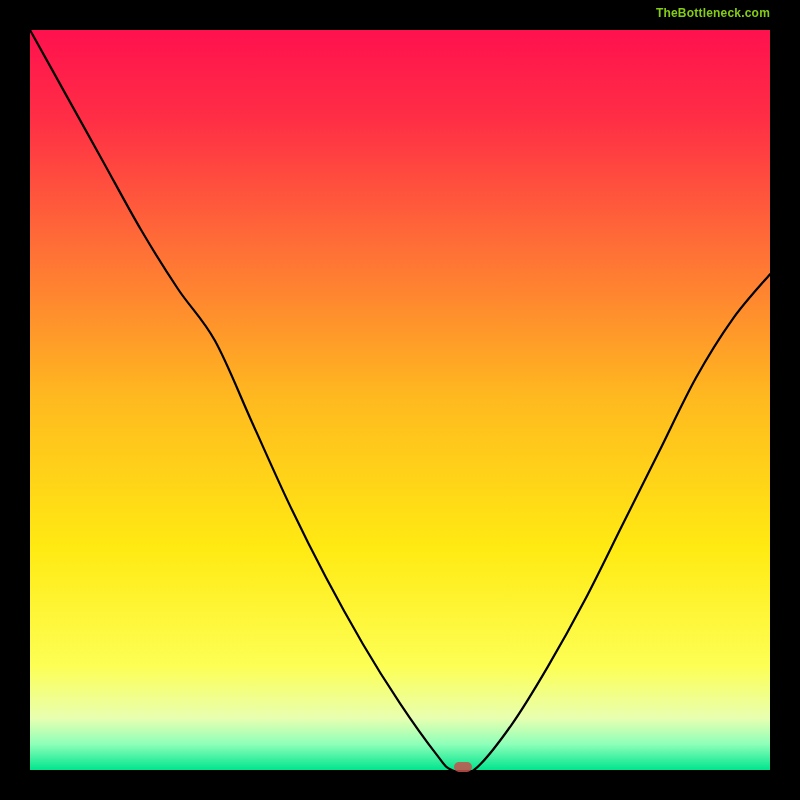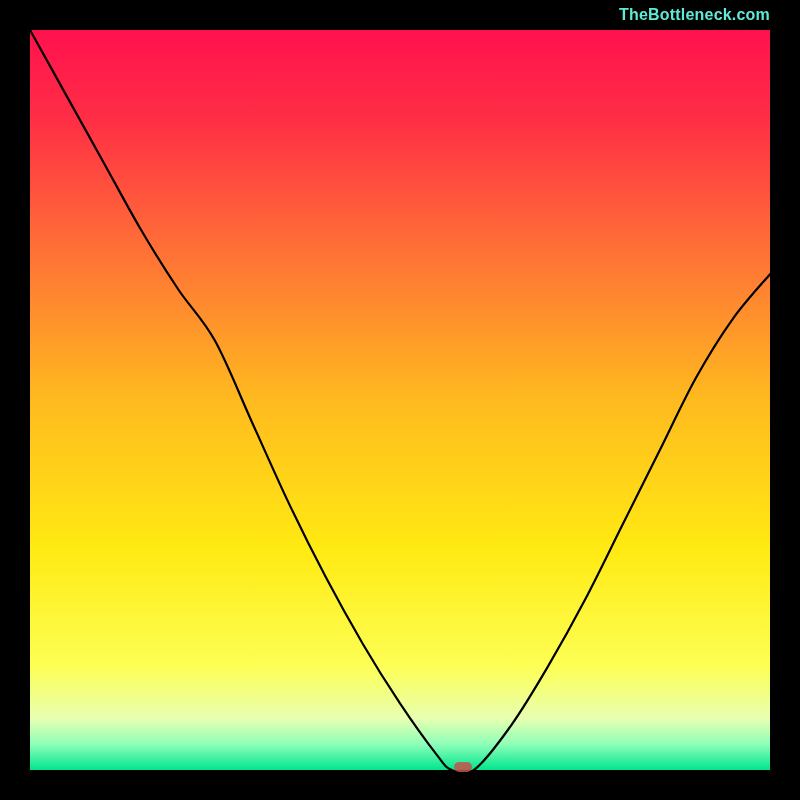--- a/index.html
+++ b/index.html
@@ -24,23 +24,23 @@
     top: 30px;
     width: 740px;
     height: 740px;
     display: block;
   }
   .watermark {
     position: absolute;
     right: 30px;
     top: 6px;
     font-family: Arial, Helvetica, sans-serif;
-    font-size: 16px;
+    font-size: 12px;
     font-weight: 700;
-    color: #5eead4;
+    color: #84cc16;
     letter-spacing: 0.2px;
     margin-left: 40px;
   }
   .marker {
     position: absolute;
     width: 18px;
     height: 10px;
     border-radius: 5px;
     background: rgba(200, 80, 75, 0.85);
     transform: translate(-50%, -50%);

